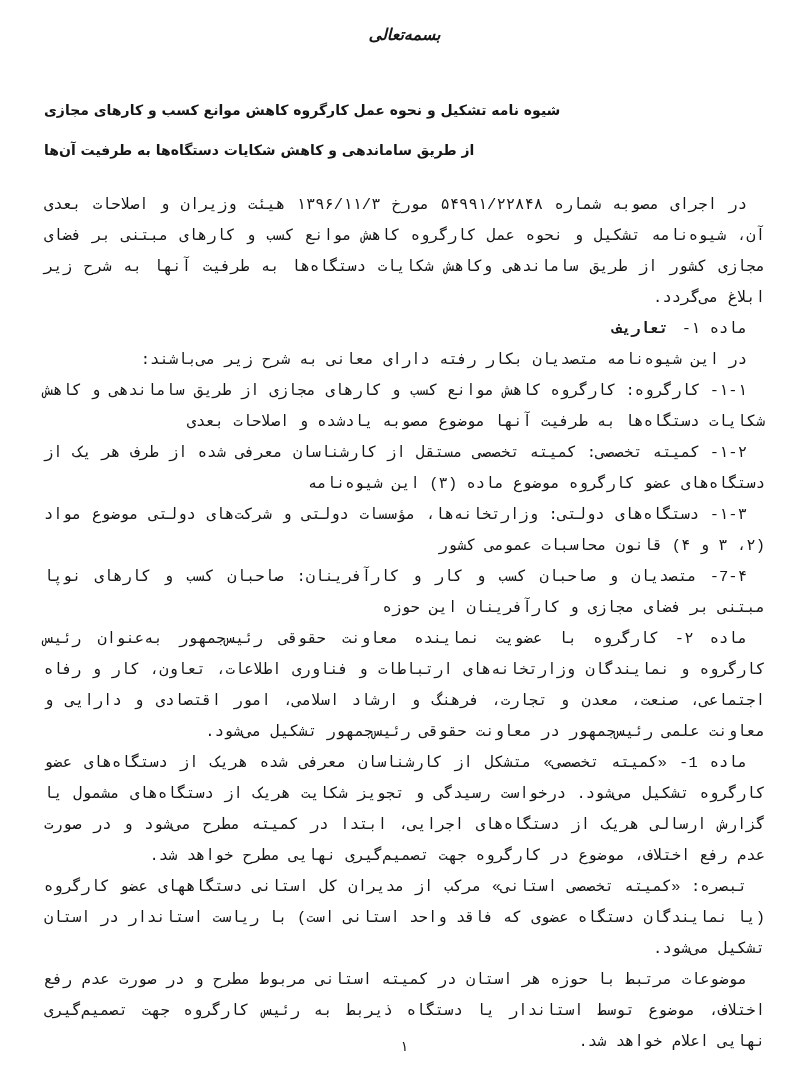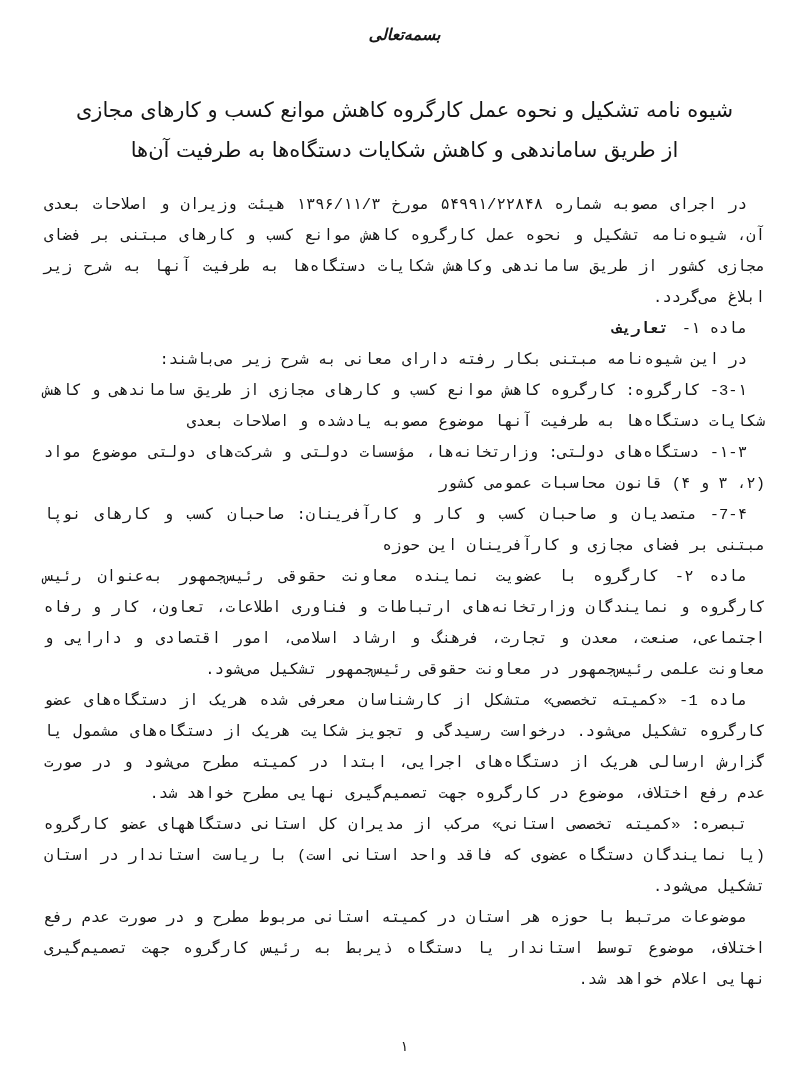--- a/index.html
+++ b/index.html
@@ -18,23 +18,23 @@
   }
   .bismillah {
     text-align: center;
     font-weight: bold;
     font-style: italic;
     font-size: 16px;
     line-height: 22px;
   }
   .doc-title {
     margin-top: 44px;
-    text-align: center;
-    font-weight: normal;
-    font-size: 21px;
+    text-align: left;
+    font-weight: bold;
+    font-size: 14px;
     line-height: 40px;
   }
   .body-text {
     margin-top: 20px;
     font-size: 15.5px;
     line-height: 31px;
     text-align: justify;
   }
   .body-text p {
     text-indent: 18px;
@@ -66,24 +66,25 @@
 
   <div class="body-text">
 
     <p>در اجرای مصوبه شماره ۵۴۹۹۱/۲۲۸۴۸ مورخ ۱۳۹۶/۱۱/۳ هیئت وزیران و اصلاحات بعدی آن، شیوه‌نامه تشکیل و نحوه عمل کارگروه کاهش موانع کسب و کارهای مبتنی بر فضای مجازی کشور از طریق ساماندهی وکاهش شکایات دستگاه‌ها به طرفیت آنها به شرح زیر ابلاغ می‌گردد.</p>
 
     <p class="article-heading">
       <span>ماده ۱-</span>
       <span class="bold">تعاریف</span>
     </p>
 
-    <p>در این شیوه‌نامه مبتنی بکار رفته دارای معانی به شرح زیر می‌باشند:</p>
+    <p>در این شیوه‌نامه متصدیان بکار رفته دارای معانی به شرح زیر می‌باشند:</p>
 
-    <p>3-۱- کارگروه: کارگروه کاهش موانع کسب و کارهای مجازی از طریق ساماندهی و کاهش شکایات دستگاه‌ها به طرفیت آنها موضوع مصوبه یادشده و اصلاحات بعدی</p>
+    <p>۱-۱- کارگروه: کارگروه کاهش موانع کسب و کارهای مجازی از طریق ساماندهی و کاهش شکایات دستگاه‌ها به طرفیت آنها موضوع مصوبه یادشده و اصلاحات بعدی</p>
 
+    <p>۱-۲- کمیته تخصصی: کمیته تخصصی مستقل از کارشناسان معرفی شده از طرف هر یک از دستگاه‌های عضو کارگروه موضوع ماده (۳) این شیوه‌نامه</p>
 
     <p>۱-۳- دستگاه‌های دولتی: وزارتخانه‌ها، مؤسسات دولتی و شرکت‌های دولتی موضوع مواد (۲، ۳ و ۴) قانون محاسبات عمومی کشور</p>
 
     <p>7-۴- متصدیان و صاحبان کسب و کار و کارآفرینان: صاحبان کسب و کارهای نوپا مبتنی بر فضای مجازی و کارآفرینان این حوزه</p>
 
 
     <p>ماده ۲- کارگروه با عضویت نماینده معاونت حقوقی رئیس‌جمهور به‌عنوان رئیس کارگروه و نمایندگان وزارتخانه‌های ارتباطات و فناوری اطلاعات، تعاون، کار و رفاه اجتماعی، صنعت، معدن و تجارت، فرهنگ و ارشاد اسلامی، امور اقتصادی و دارایی و معاونت علمی رئیس‌جمهور در معاونت حقوقی رئیس‌جمهور تشکیل می‌شود.</p>
 
     <p>ماده 1- «کمیته تخصصی» متشکل از کارشناسان معرفی شده هریک از دستگاه‌های عضو کارگروه تشکیل می‌شود. درخواست رسیدگی و تجویز شکایت هریک از دستگاه‌های مشمول یا گزارش ارسالی هریک از دستگاه‌های اجرایی، ابتدا در کمیته مطرح می‌شود و در صورت عدم رفع اختلاف، موضوع در کارگروه جهت تصمیم‌گیری نهایی مطرح خواهد شد.</p>
 

